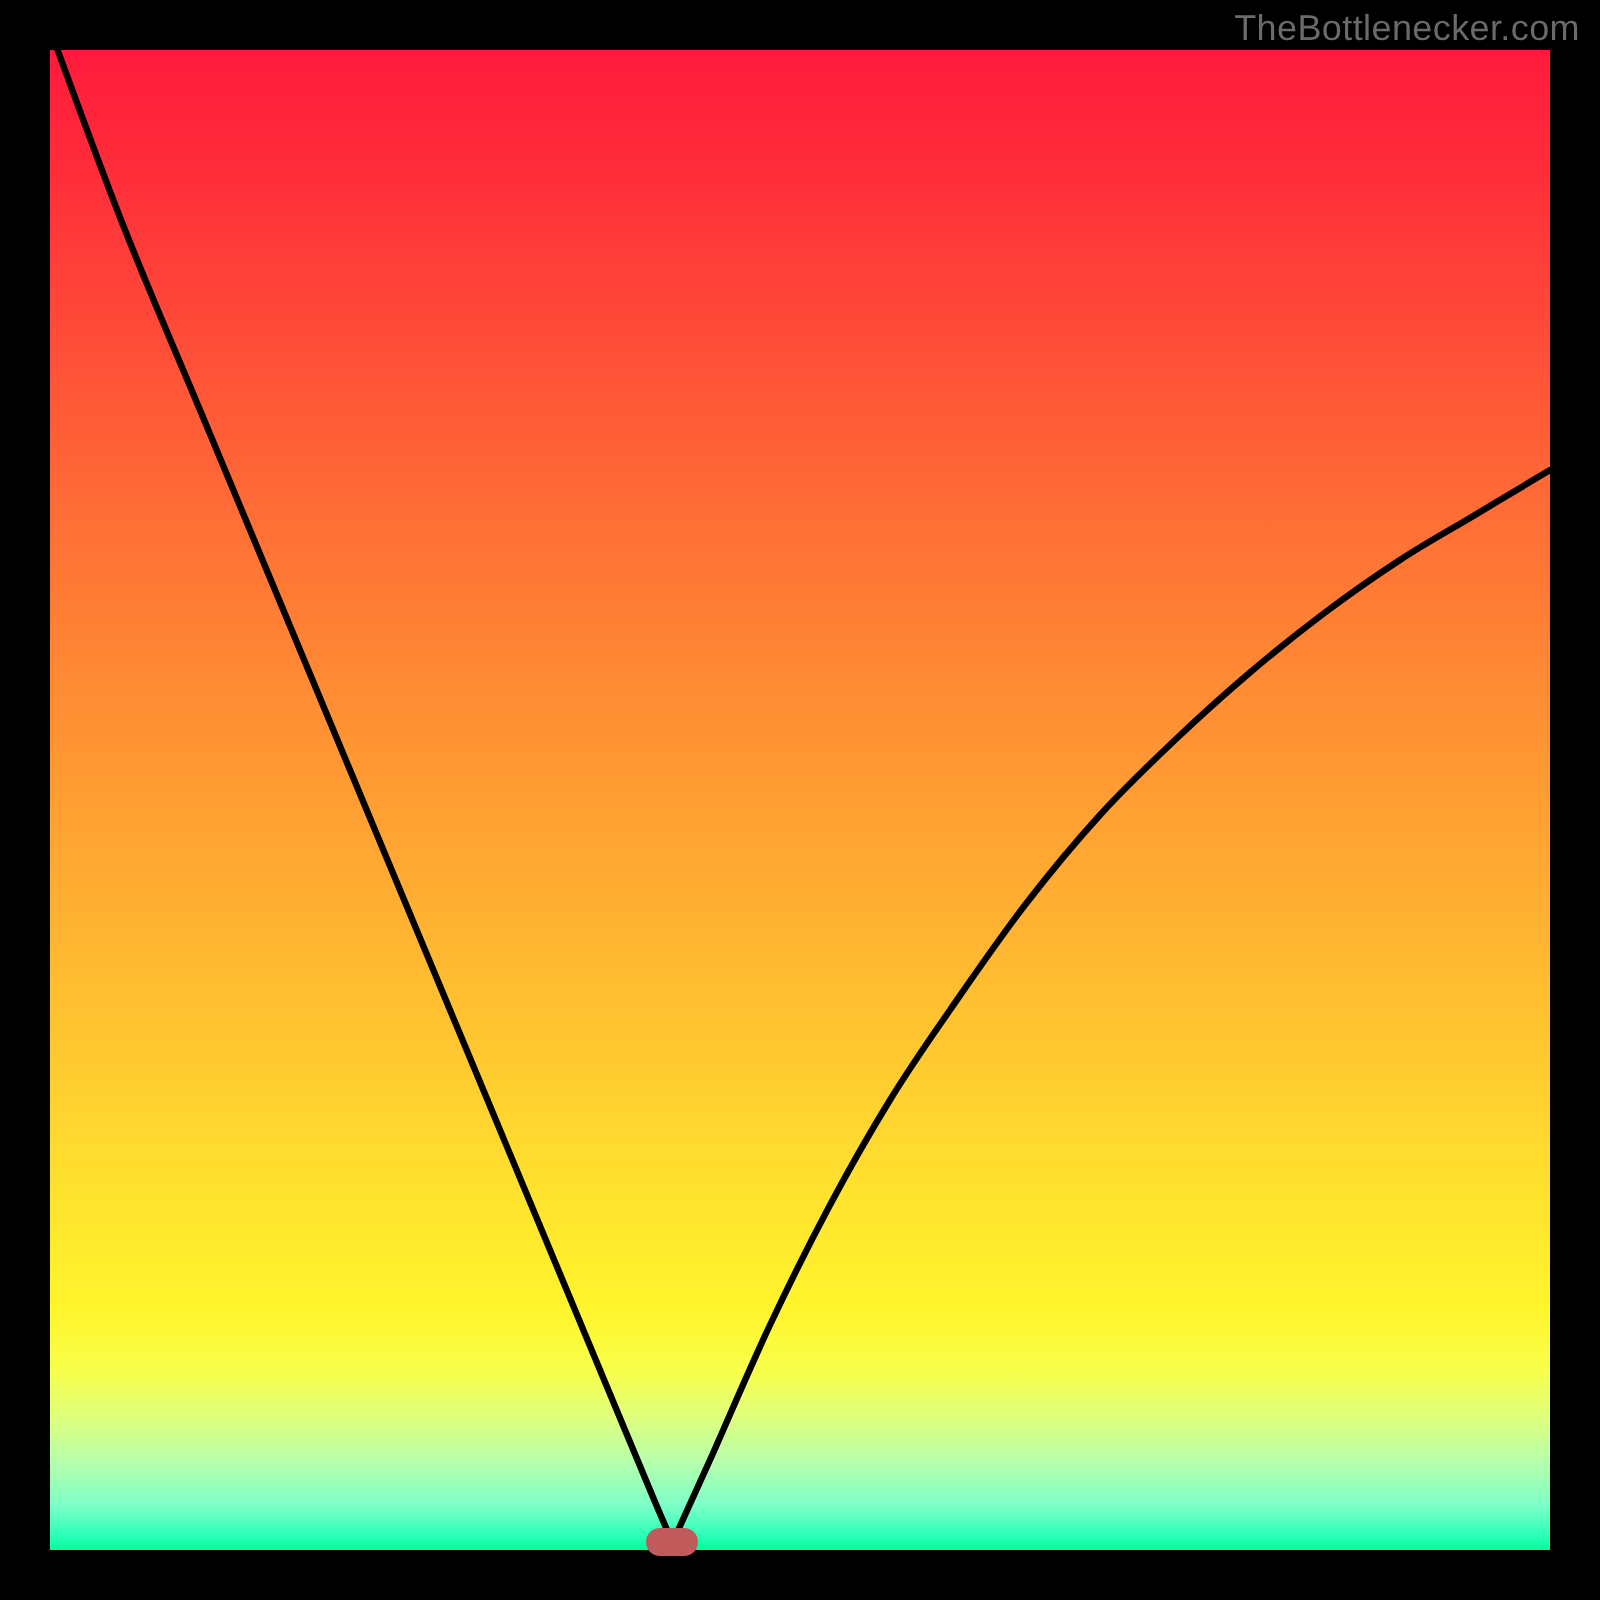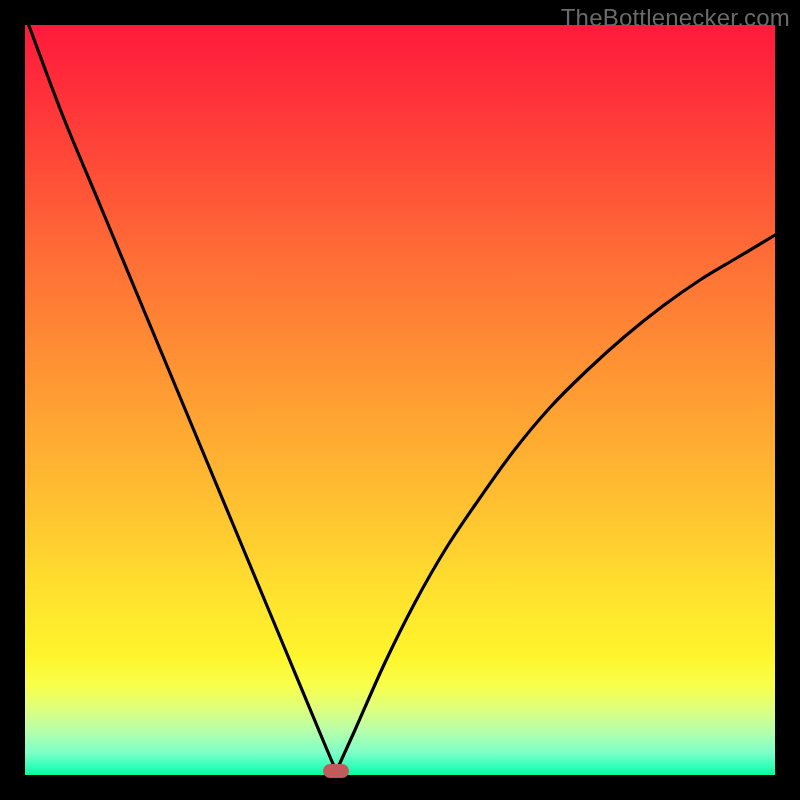--- a/index.html
+++ b/index.html
@@ -29,21 +29,21 @@
       #2dffb8 99%,
       #00ff99 100%
     );
   }
   
   .watermark {
     position: absolute;
     top: 4px;
     right: 10px;
     font-family: Arial, Helvetica, sans-serif;
-    font-size: 24px;
+    font-size: 18px;
     color: #6a6a6a;
     font-weight: 500;
     letter-spacing: 0.2px;
     z-index: 5;
   }
   
   .curve-layer {
     position: absolute;
     left: 25px;
     top: 25px;

